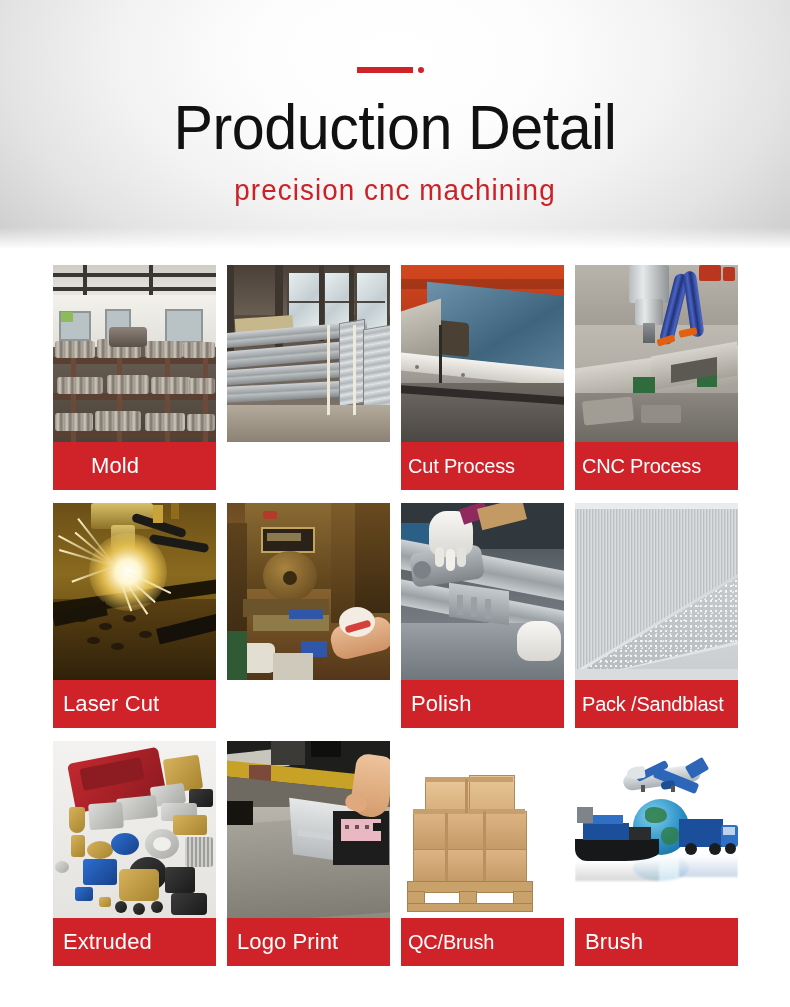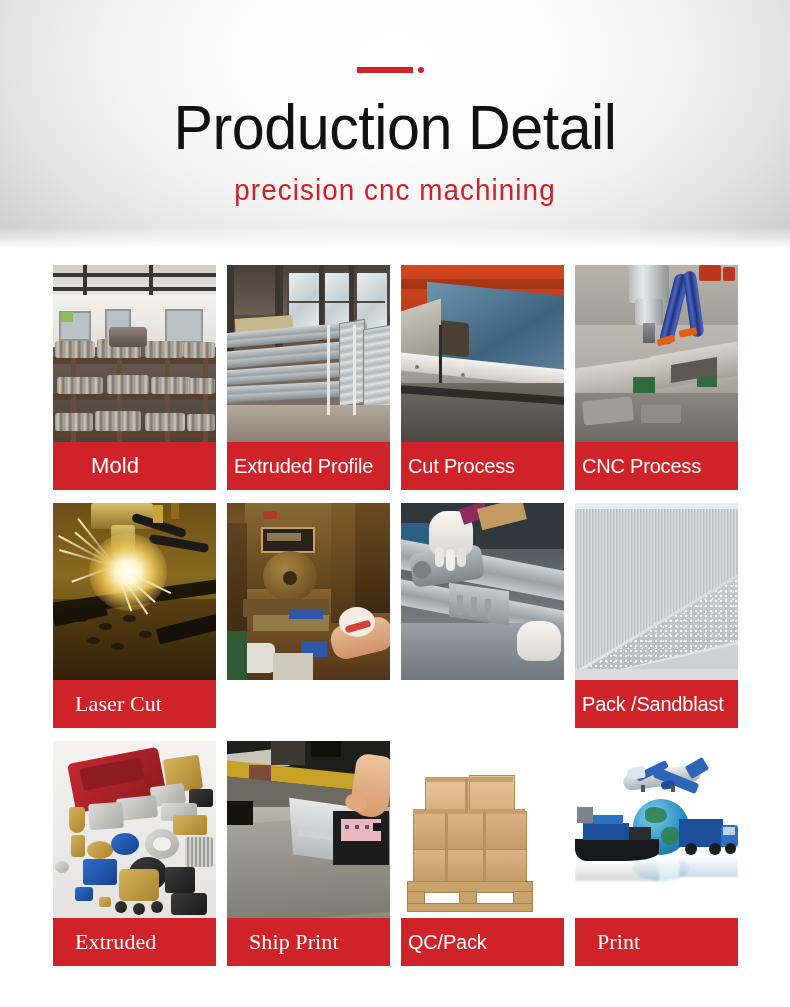--- a/index.html
+++ b/index.html
@@ -47,21 +47,21 @@
   .caption{
     height:48px;background:#cf2229;color:#fff;
     display:flex;align-items:center;
     padding:0 12px;box-sizing:border-box;
     font-size:22px;line-height:24px;letter-spacing:0.1px;
     font-family:"Liberation Sans",sans-serif;font-weight:400;
     white-space:nowrap;overflow:hidden;
   }
   .caption.c-narrow{font-size:20px;padding:0 7px;letter-spacing:-0.2px;}
   .caption.c-center{padding-left:38px;}
-  .caption.c-mid{padding-left:22px;font-family:Liberation Serif, serif;}
+  .caption.c-mid{padding-left:10px;}
 
   
   .sc{position:absolute;inset:0;}
   .l{position:absolute;}
 
   
   .mold{background:linear-gradient(to bottom,#e9e7e2 0%,#dedbd4 38%,#6d6257 39%,#4a4138 100%);}
   .mold .ceil{left:0;top:0;width:163px;height:34px;background:linear-gradient(to bottom,#cfccc6,#eceae5);}
   .mold .beam{height:4px;background:#3a3631;}
   .mold .wall{left:0;top:30px;width:163px;height:52px;background:linear-gradient(to bottom,#f2f1ec,#e2e0d9);}
@@ -246,21 +246,20 @@
           <div class="l bar" style="left:0;top:80px;width:150px;height:17px;transform:skewY(-5deg);"></div>
           <div class="l bar" style="left:0;top:100px;width:150px;height:15px;transform:skewY(-4deg);"></div>
           <div class="l bar" style="left:0;top:118px;width:145px;height:16px;transform:skewY(-3deg);"></div>
           <div class="l bundle" style="left:112px;top:56px;width:24px;height:82px;transform:skewY(-10deg);"></div>
           <div class="l bundle" style="left:136px;top:62px;width:26px;height:80px;transform:skewY(-10deg);"></div>
           <div class="l" style="left:0;top:140px;width:163px;height:37px;background:linear-gradient(to bottom,#b3aa9c,#8b8275);"></div>
           <div class="l" style="left:100px;top:60px;width:3px;height:90px;background:#efe9dc;transform:skewY(-12deg);"></div>
           <div class="l" style="left:126px;top:60px;width:3px;height:90px;background:#efe9dc;transform:skewY(-12deg);"></div>
         </div>
       </div>
-      <div class="caption c-narrow">Extruded Profile</div>
     </div>
 
     <div class="tile">
       <div class="thumb">
         <div class="sc cut">
           <div class="l orange"></div>
           <div class="l" style="left:0;top:14px;width:163px;height:10px;background:rgba(0,0,0,.18);"></div>
           <div class="l blue" style="left:26px;top:24px;width:140px;height:74px;transform:skewY(6deg);"></div>
           <div class="l" style="left:26px;top:56px;width:42px;height:34px;background:#4a4034;transform:skewY(6deg);border-radius:4px;"></div>
           <div class="l" style="left:0;top:40px;width:40px;height:58px;background:linear-gradient(to bottom,#c9c4ba,#9b968c);transform:skewY(-18deg);"></div>
@@ -377,20 +376,21 @@
           <div class="l" style="left:56px;top:44px;width:9px;height:20px;border-radius:5px;background:#e4e2dd;"></div>
           <div class="l" style="left:60px;top:2px;width:26px;height:16px;background:#8e2a5e;transform:rotate(-18deg);"></div>
           <div class="l" style="left:78px;top:0;width:46px;height:22px;background:#c39a63;transform:rotate(-14deg);"></div>
           <div class="l glove" style="left:116px;top:118px;width:44px;height:40px;"></div>
           <div class="l" style="left:48px;top:84px;width:60px;height:34px;background:linear-gradient(to bottom,#c5cacd,#8d9397);transform:skewY(8deg);"></div>
           <div class="l" style="left:56px;top:92px;width:6px;height:20px;background:#9aa0a4;"></div>
           <div class="l" style="left:70px;top:94px;width:6px;height:20px;background:#9aa0a4;"></div>
           <div class="l" style="left:84px;top:96px;width:6px;height:20px;background:#9aa0a4;"></div>
         </div>
       </div>
+      <div class="caption c-mid">Polish</div>
     </div>
 
     <div class="tile">
       <div class="thumb">
         <div class="sc brush">
           <div class="bru"></div>
           <div class="sand"></div>
           <div class="pol2"></div>
           <div class="l" style="left:0;top:0;width:163px;height:6px;background:#e9ebec;"></div>
           <div class="l" style="left:0;top:166px;width:163px;height:11px;background:#d9dcde;"></div>
@@ -452,21 +452,21 @@
           <div class="l" style="left:118px;top:84px;width:4px;height:4px;background:#6b4f55;"></div>
           <div class="l" style="left:128px;top:84px;width:4px;height:4px;background:#6b4f55;"></div>
           <div class="l" style="left:138px;top:84px;width:4px;height:4px;background:#6b4f55;"></div>
           <div class="l" style="left:146px;top:82px;width:8px;height:8px;background:#1a1a1a;"></div>
           <div class="l hand" style="left:126px;top:14px;width:38px;height:62px;transform:rotate(8deg);"></div>
           <div class="l" style="left:118px;top:54px;width:22px;height:16px;background:#e0a87c;border-radius:8px;transform:rotate(22deg);"></div>
           <div class="l" style="left:0;top:60px;width:26px;height:24px;background:#15140f;"></div>
           <div class="l" style="left:84px;top:0;width:30px;height:16px;background:#0f0f0d;"></div>
         </div>
       </div>
-      <div class="caption c-mid">Ship Print</div>
+      <div class="caption c-mid">Logo Print</div>
     </div>
 
     <div class="tile">
       <div class="thumb">
         <div class="sc qc">
           <div class="l box top" style="left:24px;top:38px;width:44px;height:34px;"></div>
           <div class="l box top" style="left:68px;top:34px;width:44px;height:38px;"></div>
           <div class="l" style="left:24px;top:36px;width:88px;height:5px;background:#c79f6c;"></div>
           <div class="l box" style="left:12px;top:72px;width:34px;height:36px;"></div>
           <div class="l box" style="left:46px;top:72px;width:38px;height:36px;"></div>
@@ -478,21 +478,21 @@
           <div class="l pallet" style="left:6px;top:140px;width:124px;height:10px;"></div>
           <div class="l pallet" style="left:6px;top:150px;width:16px;height:14px;"></div>
           <div class="l pallet" style="left:58px;top:150px;width:16px;height:14px;"></div>
           <div class="l pallet" style="left:112px;top:150px;width:18px;height:14px;"></div>
           <div class="l pallet" style="left:6px;top:162px;width:124px;height:7px;"></div>
           <div class="l" style="left:64px;top:38px;width:3px;height:34px;background:#b8915f;"></div>
           <div class="l" style="left:44px;top:72px;width:3px;height:68px;background:#b8915f;"></div>
           <div class="l" style="left:82px;top:70px;width:3px;height:70px;background:#b8915f;"></div>
         </div>
       </div>
-      <div class="caption c-narrow">QC/Pack</div>
+      <div class="caption c-narrow">QC/Brush</div>
     </div>
 
     <div class="tile">
       <div class="thumb">
         <div class="sc ship">
 
           <div class="l fus" style="left:48px;top:28px;width:78px;height:17px;transform:rotate(-8deg);"></div>
           <div class="l wing" style="left:78px;top:34px;width:46px;height:11px;transform:rotate(22deg);border-radius:3px;"></div>
           <div class="l wing" style="left:60px;top:26px;width:34px;height:8px;transform:rotate(-26deg);border-radius:3px;"></div>
           <div class="l wing" style="left:112px;top:20px;width:20px;height:14px;transform:rotate(-30deg);border-radius:2px;"></div>
@@ -517,17 +517,17 @@
           <div class="l" style="left:148px;top:86px;width:12px;height:8px;background:#bcd3ee;"></div>
           <div class="l" style="left:110px;top:102px;width:12px;height:12px;border-radius:50%;background:#1c1d1f;"></div>
           <div class="l" style="left:134px;top:102px;width:12px;height:12px;border-radius:50%;background:#1c1d1f;"></div>
           <div class="l" style="left:150px;top:102px;width:11px;height:11px;border-radius:50%;background:#1c1d1f;"></div>
 
           <div class="l refl" style="left:0;top:120px;width:84px;height:20px;background:linear-gradient(to bottom,#4a4d50,rgba(255,255,255,0));"></div>
           <div class="l refl" style="left:58px;top:114px;width:56px;height:26px;background:linear-gradient(to bottom,#2b8fc4,rgba(255,255,255,0));border-radius:50%;"></div>
           <div class="l refl" style="left:104px;top:114px;width:59px;height:22px;background:linear-gradient(to bottom,#1b4f9c,rgba(255,255,255,0));"></div>
         </div>
       </div>
-      <div class="caption c-mid">Print</div>
+      <div class="caption c-mid">Brush</div>
     </div>
 
   </div>
 </div>
 
 </body></html>

